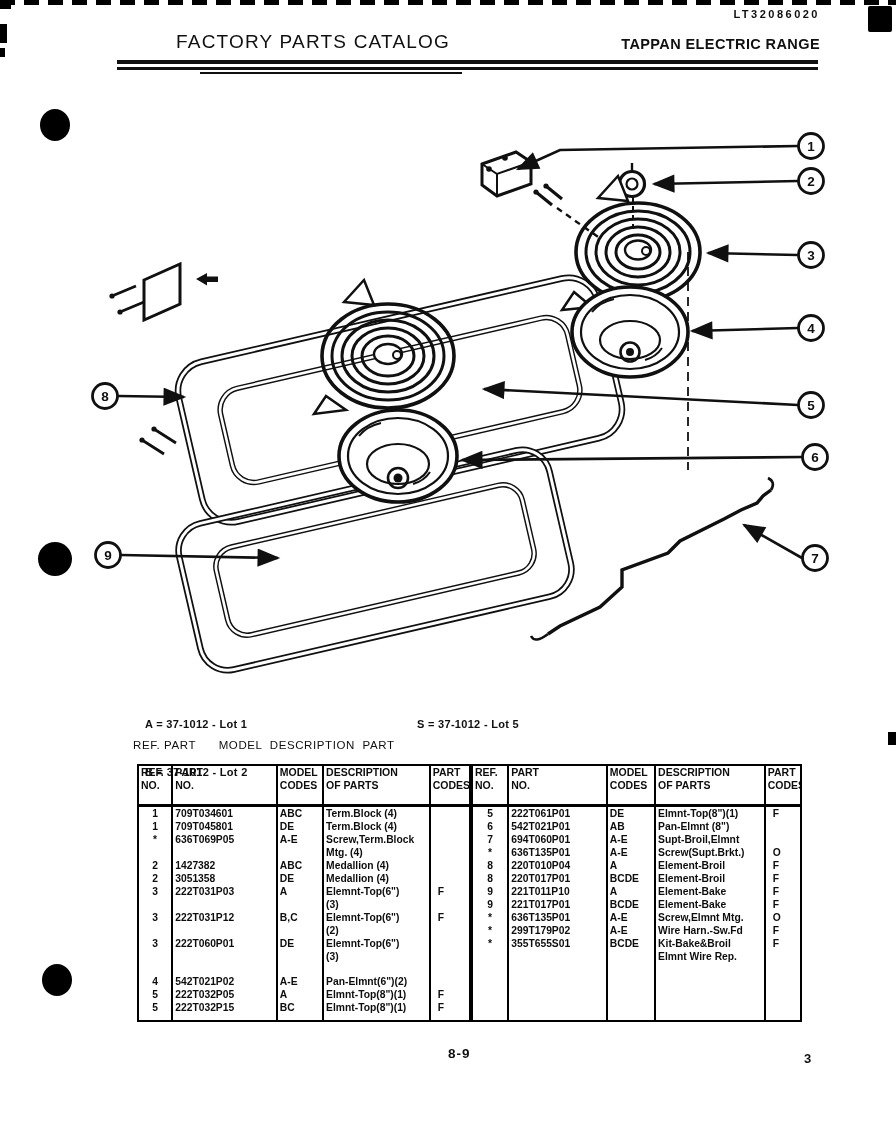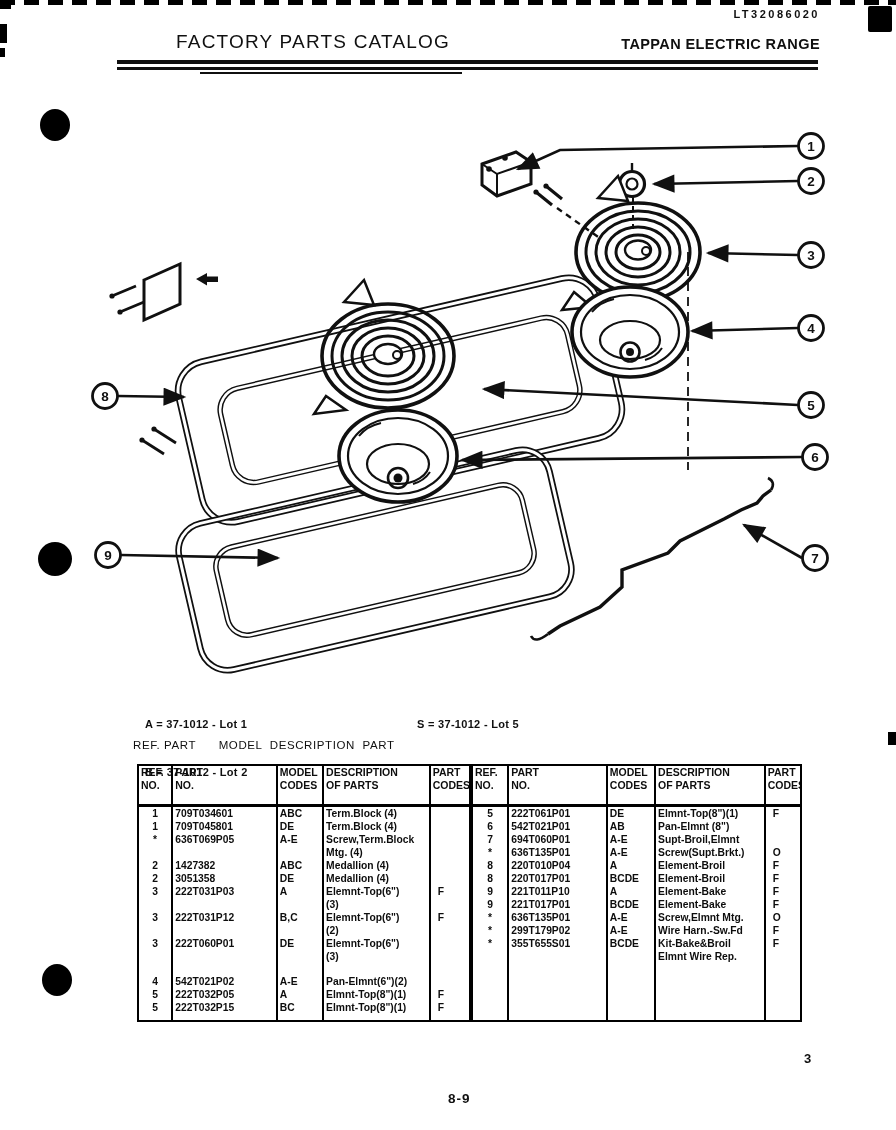--- a/index.html
+++ b/index.html
@@ -57,21 +57,21 @@
   .pt thead th { border-bottom:3px solid #000; height:40px; padding-top:0;
     white-space:pre-line; font-size:10.5px; }
   .pt td.c-ref { text-align:center; padding:0; }
   .pt td.c-desc { white-space:pre-line; }
   .pt td.c-code { padding-left:7px; }
   .pt tr.data td { height:13px; }
   .pt tr.spacer td { height:12px; }
   .pt tr.filler td { height:auto; }
 
   
-  .pg-sec { left:448px; top:1046px; font-size:13.5px; font-weight:bold; letter-spacing:1px;margin-top:45px; }
+  .pg-sec { left:448px; top:1046px; font-size:13.5px; font-weight:bold; letter-spacing:1px; }
   .pg-num { left:804px; top:1051px; font-size:13px; font-weight:bold; }
 
   svg .ln { stroke:#101010; fill:none; }
   svg text { font-family:"Liberation Sans",sans-serif; font-weight:bold; }
 </style>
 </head>
 <body>
 
 <div class="page">
 

